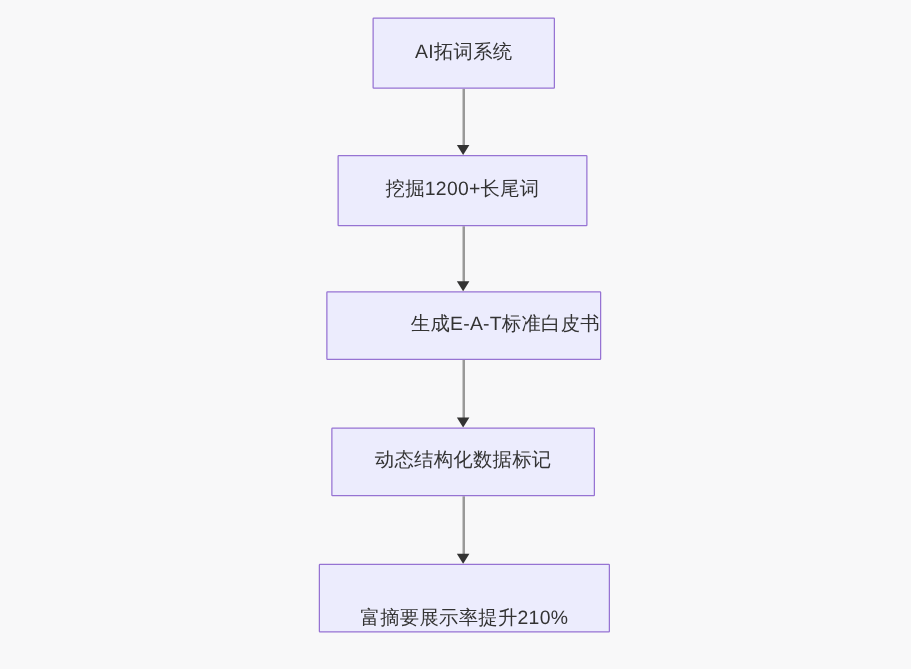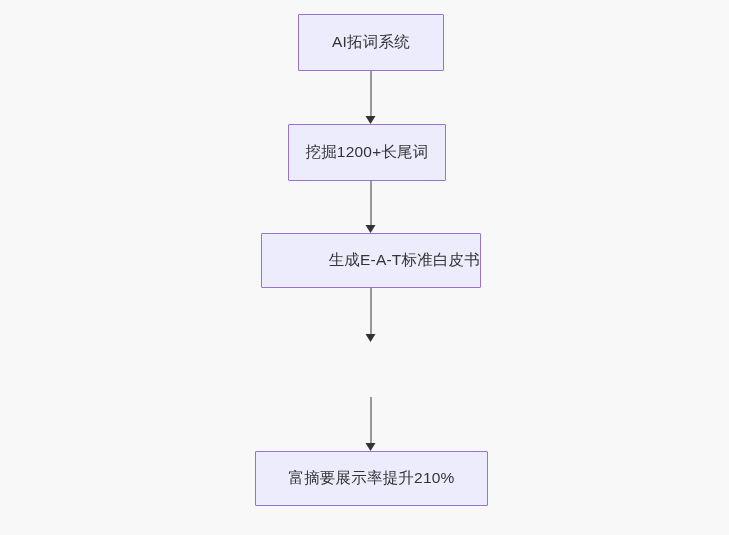--- a/index.html
+++ b/index.html
@@ -82,26 +82,29 @@
   </div>
   <div class="edge" style="left: 371px; top: 397px; height: 54px;">
     <div class="edge-line" style="height: 47px; background: rgb(153, 153, 153);"></div>
     <div class="edge-arrow" style="top: 46px; border-top-color: rgb(51, 51, 51);"></div>
   </div>
 
   <div class="node" style="left: 298px; top: 14px; width: 146px; height: 57px; background: rgb(236, 236, 253); border-color: rgb(150, 115, 211); color: rgb(51, 51, 51);">
     <span class="node-label">AI拓词系统</span>
   </div>
 
-  <div class="node" style="left: 288px; top: 124px; width: 158px; height: 57px; background: rgb(236, 236, 253); border-color: rgb(150, 115, 211); color: rgb(51, 51, 51);">
+  <div class="node" style="left: 270px; top: 124px; width: 200px; height: 57px; background: rgb(236, 236, 253); border-color: rgb(150, 115, 211); color: rgb(51, 51, 51);">
     <span class="node-label">挖掘1200+长尾词</span>
   </div>
 
   <div class="node" style="left: 261px; top: 233px; width: 220px; height: 55px; background: rgb(236, 236, 253); border-color: rgb(150, 115, 211); color: rgb(51, 51, 51); justify-content: flex-end;">
     <span class="node-label">生成E-A-T标准白皮书</span>
   </div>
 
+  <div class="node" style="left: 265px; top: 342px; width: 211px; height: 55px; background: rgb(236, 236, 253); border-color: rgb(150, 115, 211); color: rgb(51, 51, 51);">
+    <span class="node-label">动态结构化数据标记</span>
+  </div>
 
-  <div class="node" style="left: 255px; top: 451px; width: 233px; height: 55px; background: rgb(236, 236, 253); border-color: rgb(150, 115, 211); color: rgb(51, 51, 51);">
+  <div class="node" style="left: 255px; top: 451px; width: 233px; height: 55px; background: rgb(236, 236, 253); border-color: rgb(150, 115, 211); color: rgb(51, 51, 51); align-items: flex-end;">
     <span class="node-label">富摘要展示率提升210%</span>
   </div>
 
 </div>
 
 </body></html>

